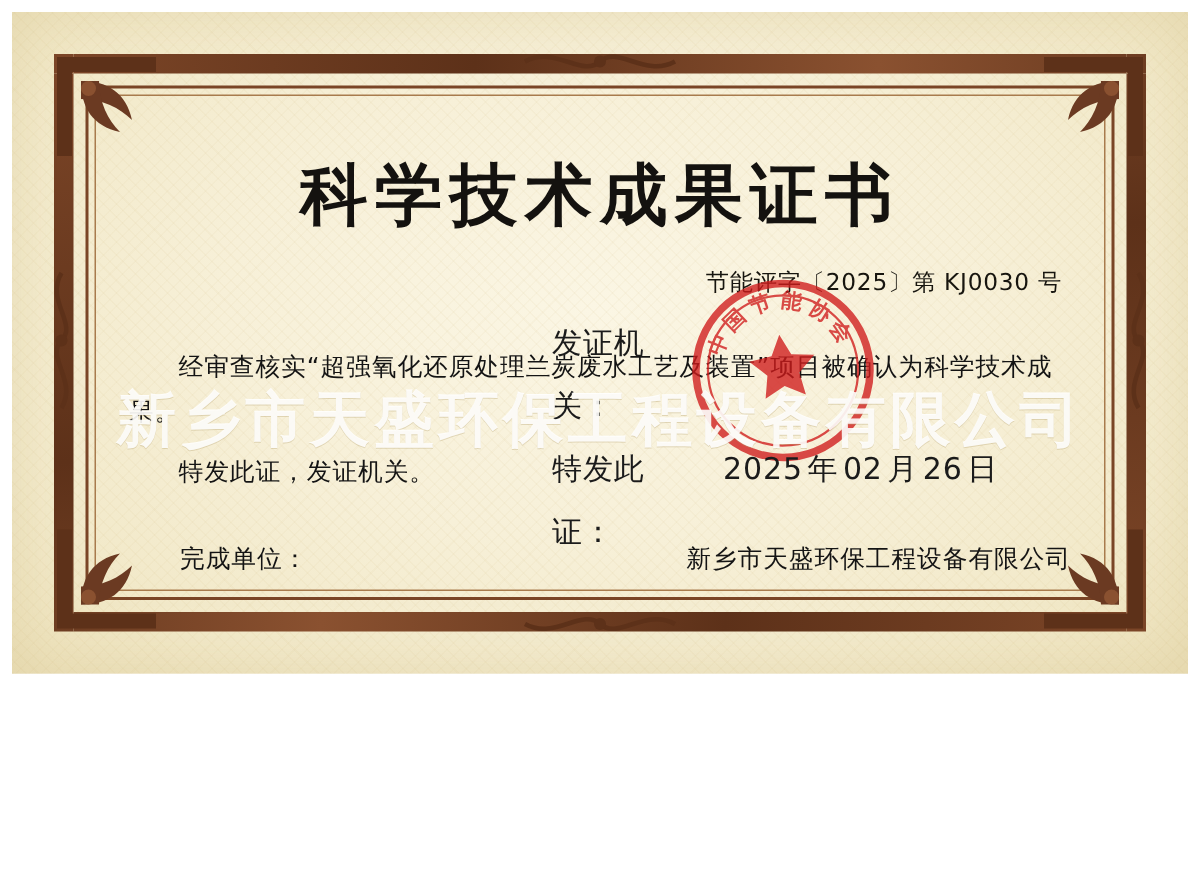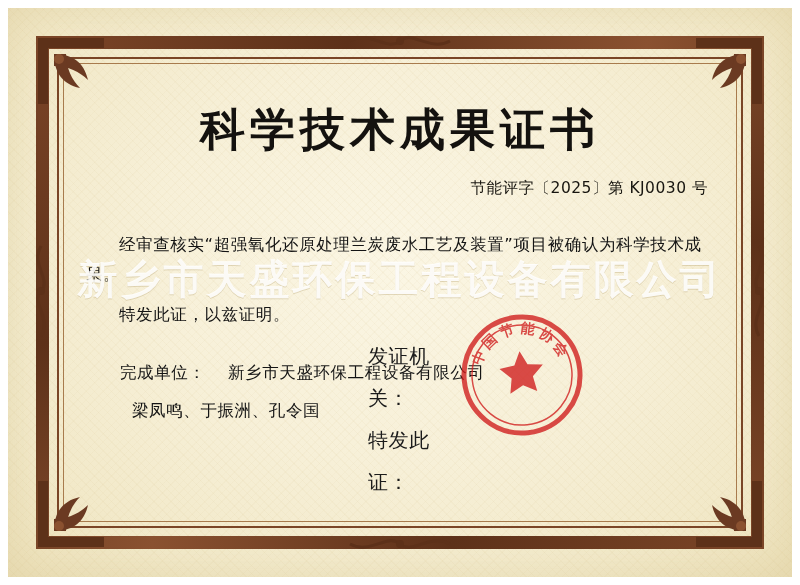--- a/index.html
+++ b/index.html
@@ -13,21 +13,21 @@
     overflow: hidden;
     font-family: "DejaVu Sans", sans-serif;
   }
 
   
   #certificate {
     position: absolute;
     left: 8px;
     top: 8px;
     width: 784px;
-    height: 569px;
+    height: 441px;
     background:
       radial-gradient(ellipse at 50% 45%, #fbf6e4 0%, #f7f0d8 45%, #f2e9c9 78%, #ece0b8 100%);
     box-shadow: inset 0 0 40px rgba(220, 205, 160, 0.55);
   }
 
   
   #certificate::before {
     content: "";
     position: absolute;
     inset: 0;
@@ -131,20 +131,21 @@
   .fields {
     margin-top: 24px;
   }
   .field-row {
     display: flex;
     align-items: baseline;
     font-size: 16.5px;
     line-height: 38px;
     padding-left: 34px;
     letter-spacing: 0.6px;
+    justify-content: space-between;
   }
   .field-label {
     width: 96px;
     flex: none;
     color: #141414;
   }
   .field-value {
     color: #141414;
     padding-left: 12px;
   }
@@ -262,29 +263,28 @@
   </div>
 
   <div class="content">
 
     <div class="title">科学技术成果证书</div>
 
     <div class="cert-no">节能评字〔2025〕第 KJ0030 号</div>
 
     <div class="para">经审查核实“超强氧化还原处理兰炭废水工艺及装置”项目被确认为科学技术成果。</div>
 
-    <div class="para second">特发此证，以兹证明。</div>
+    <div class="para second">特发此证，发证机关。</div>
 
     <div class="fields">
       <div class="field-row">
         <span class="field-label">完成单位：</span>
         <span class="field-value">新乡市天盛环保工程设备有限公司</span>
       </div>
       <div class="field-row">
-        <span class="field-value">梁凤鸣、于振洲、孔令国</span>
       </div>
     </div>
 
     <div class="seal">
       <svg width="128" height="128" viewBox="0 0 128 128">
         <g transform="rotate(-6 64 64)">
           <circle cx="64" cy="64" r="58" fill="none" stroke="#d01b1b" stroke-width="5"></circle>
           <circle cx="64" cy="64" r="50" fill="none" stroke="#d01b1b" stroke-width="1.5"></circle>
           <path d="M64 40 l6.6 13.8 15.2 2-11.1 10.6 2.8 15.1L64 74.4 50.5 81.5l2.8-15.1L42.2 55.8l15.2-2z" fill="#d01b1b"></path>
           <g fill="#d01b1b" font-family="DejaVu Sans, sans-serif" font-size="14" font-weight="bold">
@@ -298,20 +298,23 @@
         </g>
       </svg>
     </div>
 
     <div class="issue-block">
       <div class="issue-row">
         <span class="issue-label">发证机关：</span>
       </div>
       <div class="issue-row">
         <span class="issue-label">特发此证：</span>
+        <span class="issue-value">
+          <span>2025</span><span class="unit">年</span><span>02</span><span class="unit">月</span><span>26</span><span class="unit">日</span>
+        </span>
       </div>
     </div>
 
   </div>
 
   <div class="watermark">新乡市天盛环保工程设备有限公司</div>
 
 </div>
 
 </body></html>

